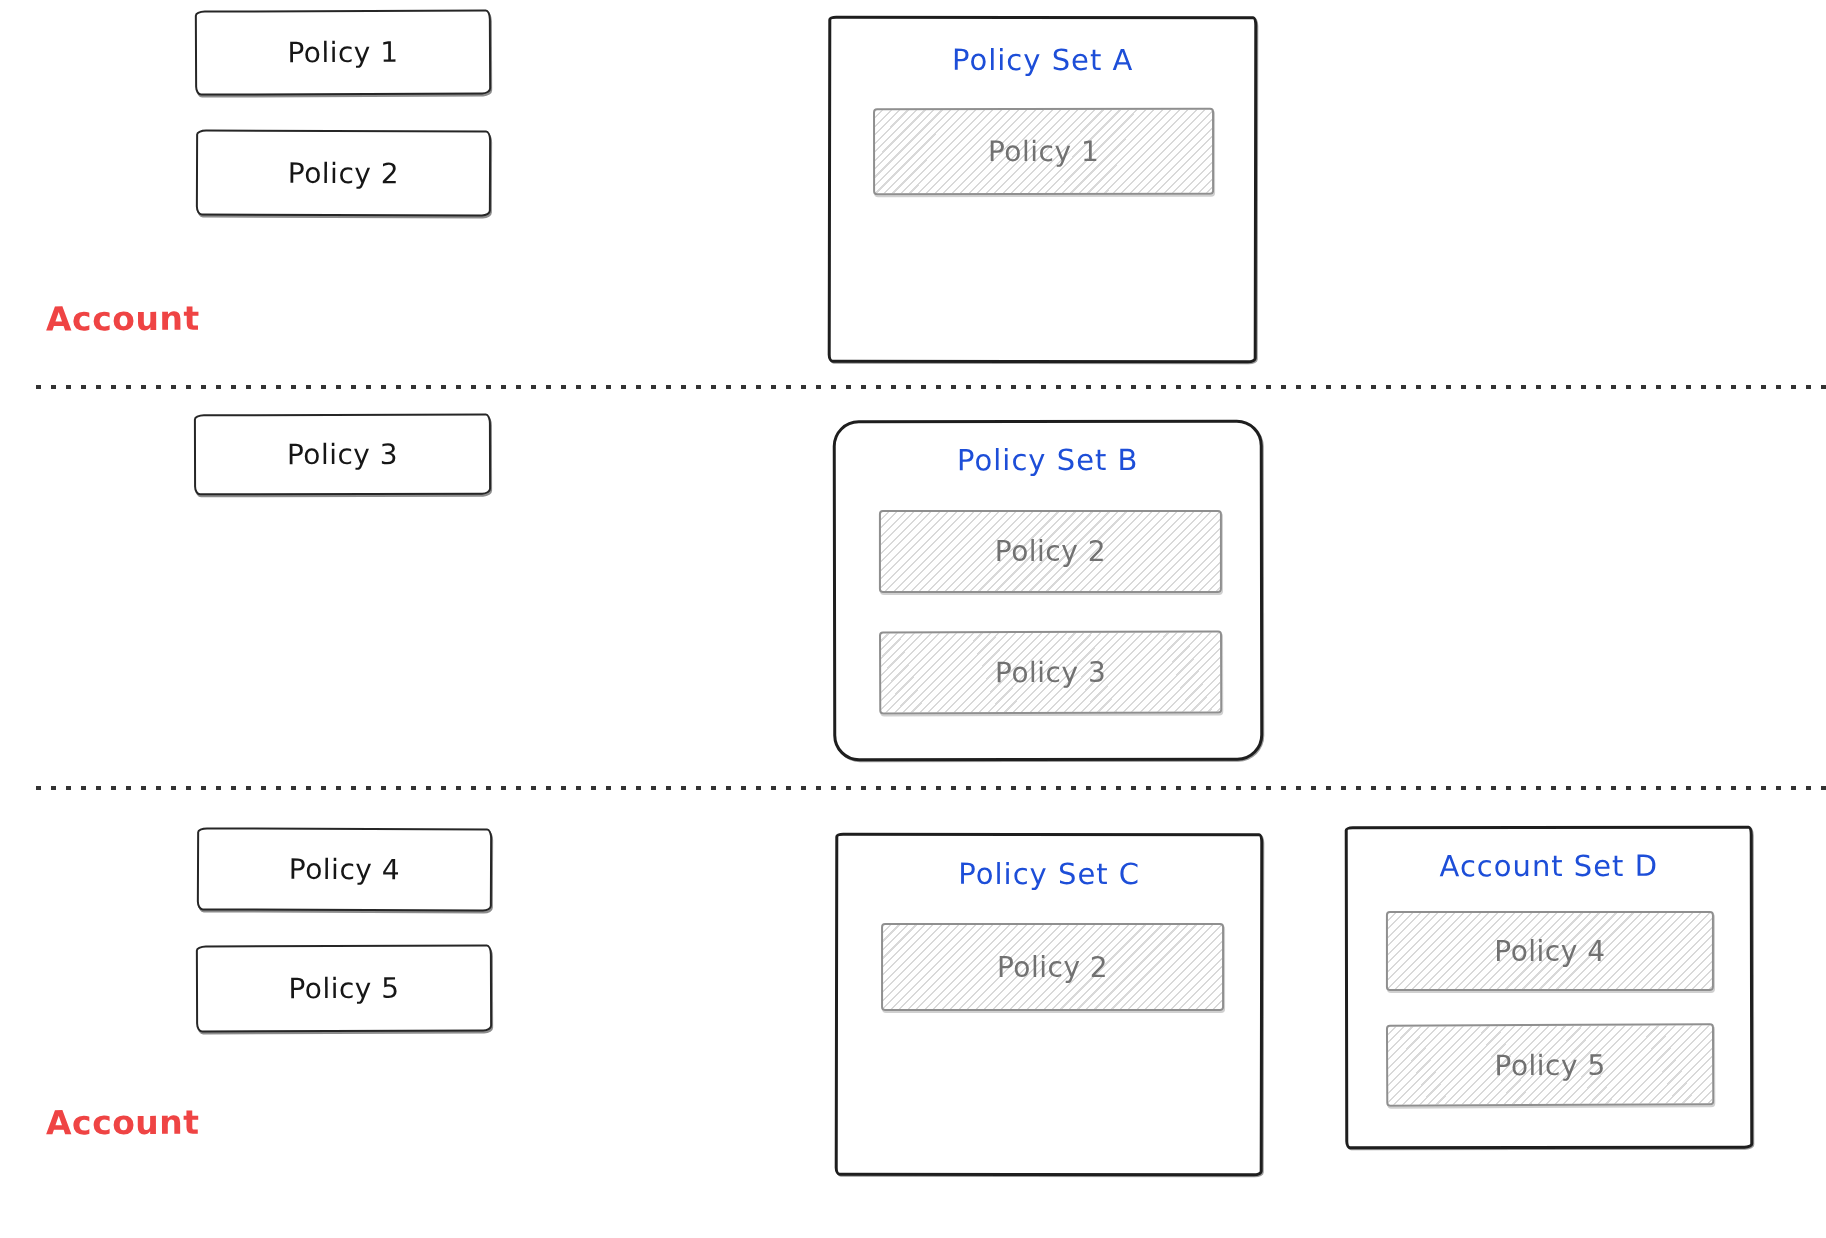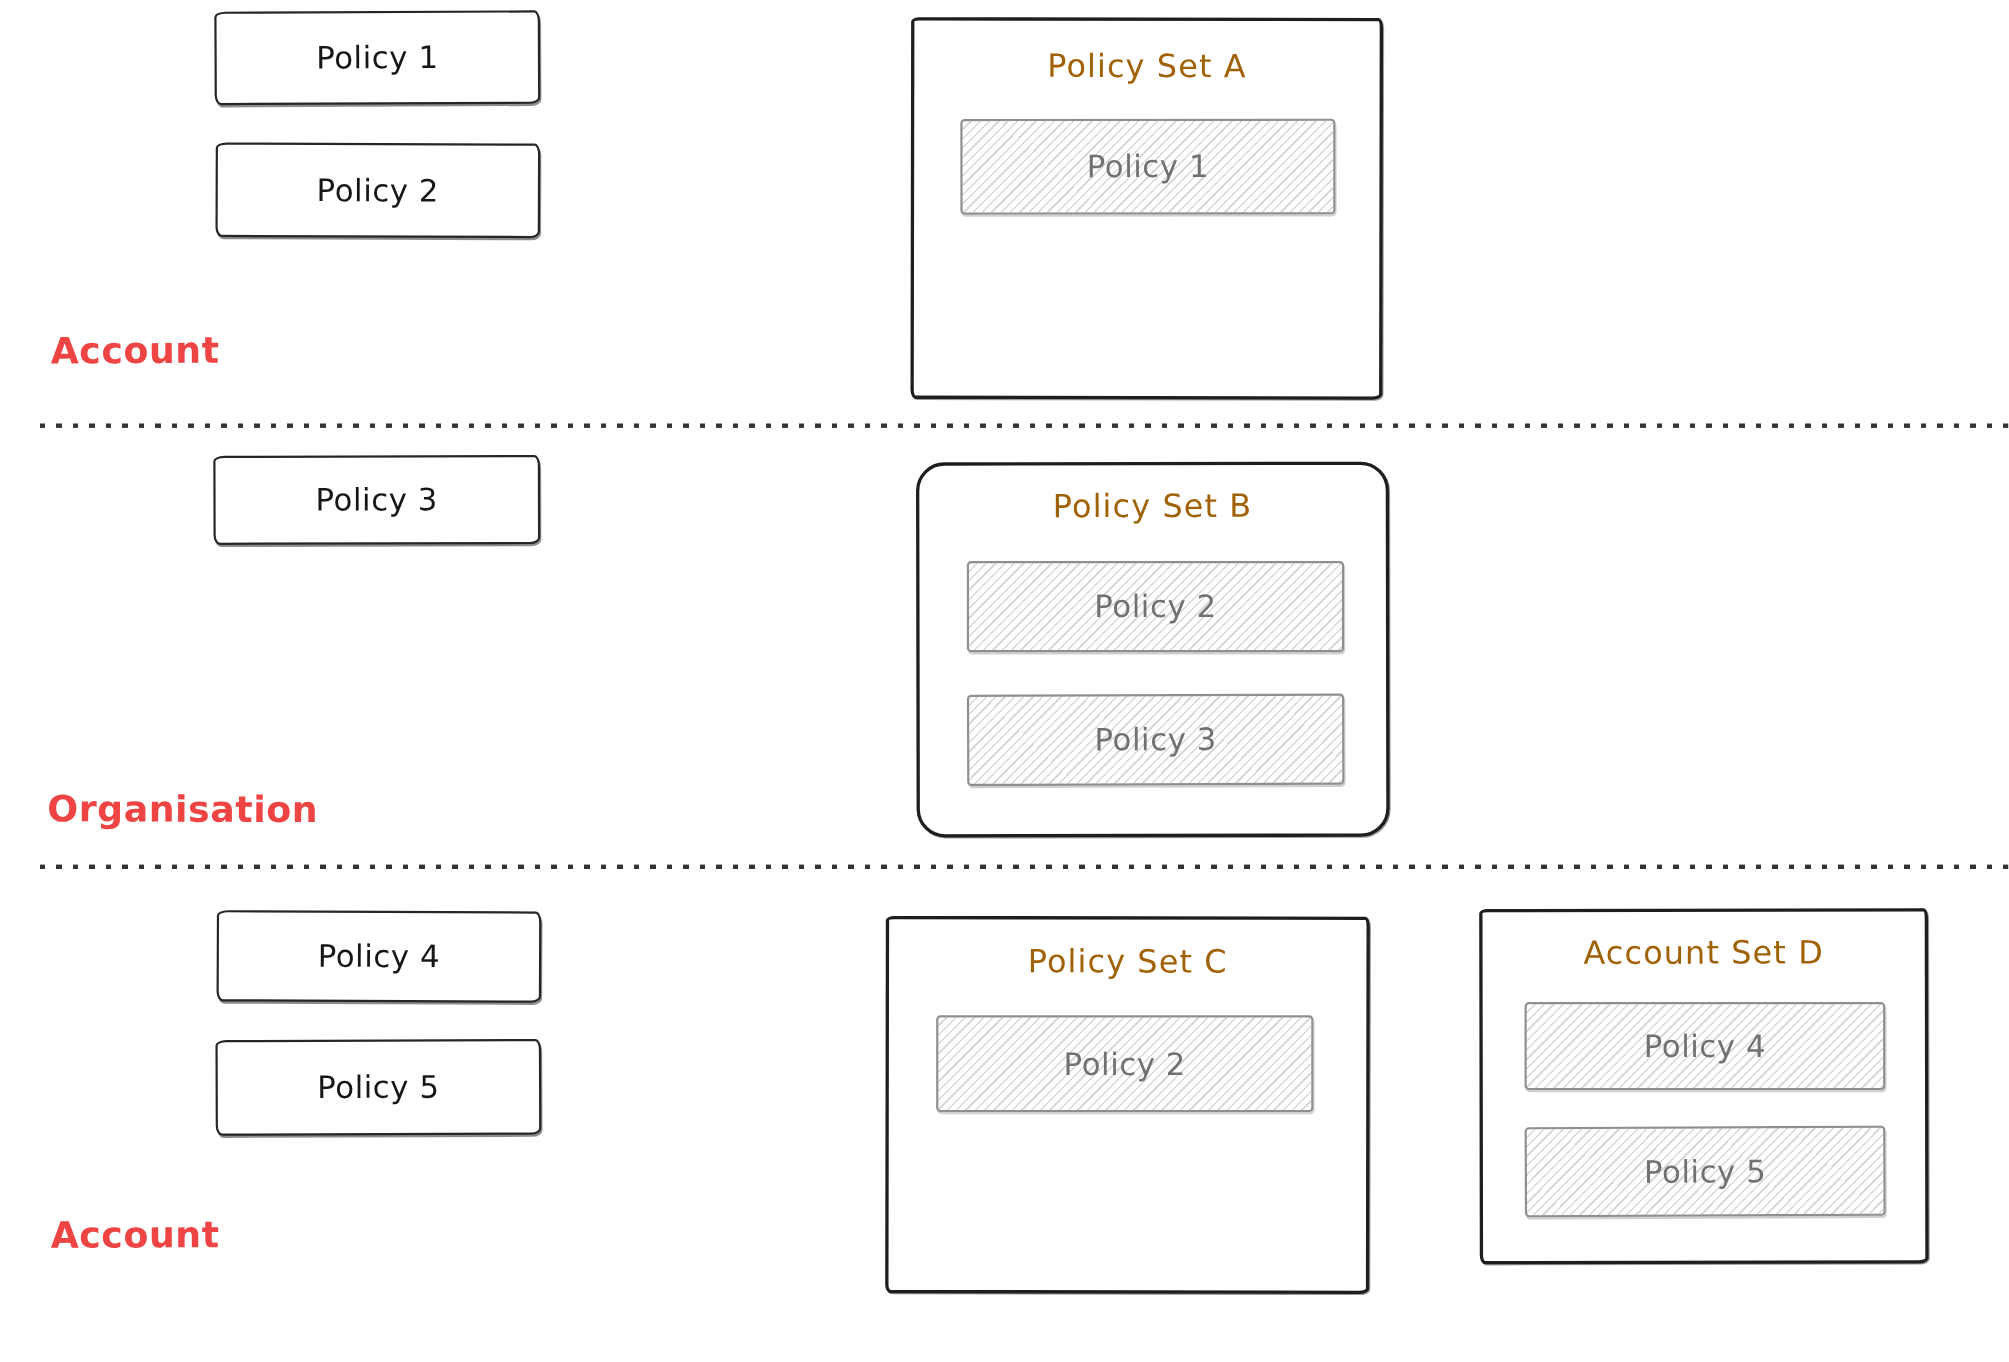--- a/index.html
+++ b/index.html
@@ -36,21 +36,21 @@
     border: 3px solid #1e1e1e;
     border-radius: 8px 4px 9px 5px / 4px 9px 5px 8px;
     box-shadow: 1px 1px 0 rgba(30,30,30,0.45);
   }
   .settitle {
     position: absolute;
     left: 0;
     right: 0;
     text-align: center;
     font-size: 29px;
-    color: #a16207;
+    color: #1d4ed8;
     letter-spacing: 1px;
   }
   
   .hatch {
     position: absolute;
     border: 2px solid #8f8f8f;
     border-radius: 4px;
     box-shadow: 1px 2px 0 rgba(150,150,150,0.45);
     background: repeating-linear-gradient(
       135deg,
@@ -108,29 +108,28 @@
   <div class="divider" style="top:385px;"></div>
 
   <div class="pbox" style="left:194px; top:414px; width:293px; height:77px; transform:rotate(-0.15deg);">Policy 3</div>
 
   <div class="setbox" style="left:833px; top:420px; width:424px; height:335px; transform:rotate(-0.1deg);border-radius:26px;">
     <div class="settitle" style="top:20px;">Policy Set B</div>
     <div class="hatch" style="left:43px; top:87px; width:339px; height:79px; transform:rotate(0.1deg);">Policy 2</div>
     <div class="hatch" style="left:43px; top:208px; width:339px; height:79px; transform:rotate(-0.1deg);">Policy 3</div>
   </div>
 
-  <div class="seclabel" style="left:43px; top:716px; transform:rotate(0.2deg);">Organisation</div>
 
   <div class="divider" style="top:786px;"></div>
 
   <div class="pbox" style="left:197px; top:828px; width:291px; height:79px; transform:rotate(0.25deg);">Policy 4</div>
 
   <div class="pbox" style="left:196px; top:945px; width:292px; height:83px; transform:rotate(-0.2deg);">Policy 5</div>
 
-  <div class="setbox" style="left:805px; top:833px; width:422px; height:337px; transform:rotate(0.1deg);padding-left:12px;">
+  <div class="setbox" style="left:835px; top:833px; width:422px; height:337px; transform:rotate(0.1deg);">
     <div class="settitle" style="top:21px;">Policy Set C</div>
     <div class="hatch" style="left:43px; top:87px; width:339px; height:84px; transform:rotate(-0.1deg);">Policy 2</div>
   </div>
 
   <div class="setbox" style="left:1345px; top:826px; width:402px; height:317px; transform:rotate(-0.1deg);">
     <div class="settitle" style="top:20px;">Account Set D</div>
     <div class="hatch" style="left:38px; top:82px; width:324px; height:76px; transform:rotate(0.1deg);">Policy 4</div>
     <div class="hatch" style="left:38px; top:195px; width:324px; height:78px; transform:rotate(-0.15deg);">Policy 5</div>
   </div>
 

